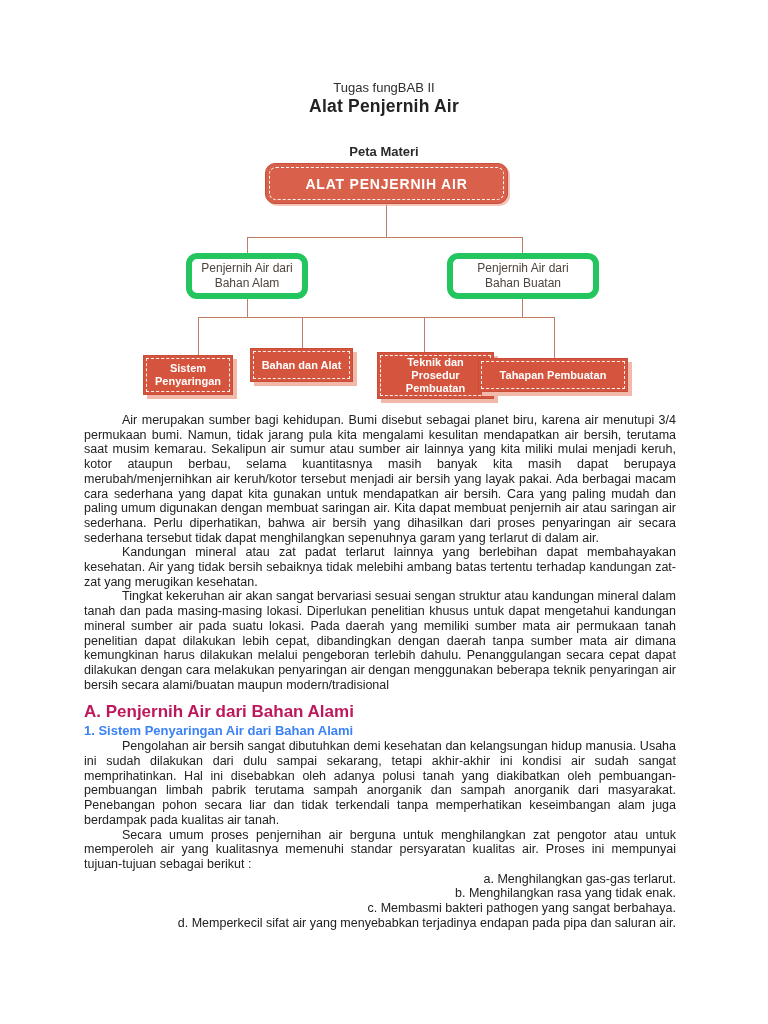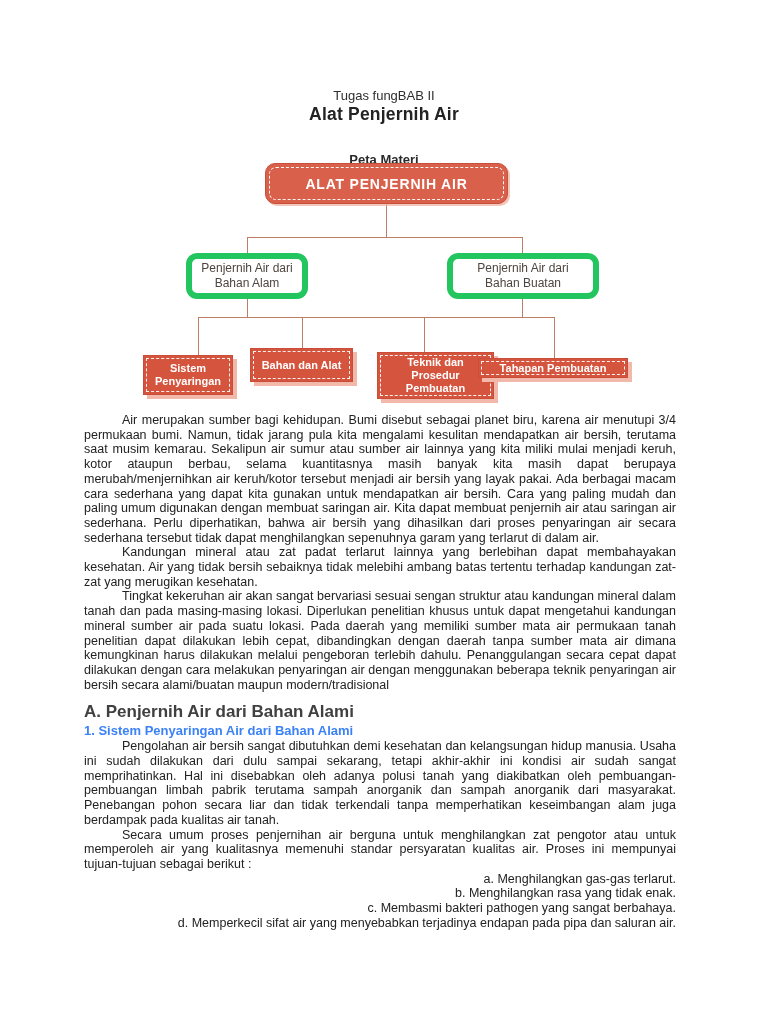--- a/index.html
+++ b/index.html
@@ -5,21 +5,21 @@
   html,body{margin:0;padding:0;background:#ffffff;}
   .page{
     position:relative;
     width:768px;height:1024px;
     background:#ffffff;
     font-family:"Liberation Sans", sans-serif;
     color:#2b2b2b;
     overflow:hidden;
   }
   
-  .header{position:absolute;top:16px;left:0;right:0;text-align:center;}
+  .header{position:absolute;top:8px;left:0;right:0;text-align:center;}
   .course-line{margin-top:72px;font-size:13px;color:#2e2e2e;}
   .doc-title{margin-top:1px;font-size:17.5px;font-weight:bold;color:#232323;letter-spacing:.2px;}
   .doc-title .strong{font-weight:700;text-align:center;}
   .map-caption{margin-top:27px;font-size:13px;font-weight:bold;color:#2a2a2a;}
 
   
   .diagram{position:absolute;inset:0;pointer-events:none;}
   .node{position:absolute;box-sizing:border-box;display:flex;align-items:center;justify-content:center;text-align:center;}
   .root-node{
     left:265px;top:163px;width:243px;height:41px;
@@ -37,42 +37,42 @@
   .leaf-node{
     background:#d5543e;border:1px solid #c84e3a;
     color:#fff;font-weight:bold;font-size:11px;line-height:1.18;
     box-shadow:4px 4px 0 #f2b9aa;
     padding:2px 4px;
   }
   .leaf-node::before{content:"";position:absolute;inset:2px;border:1px dashed rgba(255,255,255,.92);}
   .leaf-a{left:143px;top:355px;width:90px;height:40px;}
   .leaf-b{left:250px;top:348px;width:103px;height:34px;}
   .leaf-c{left:377px;top:352px;width:117px;height:47px;}
-  .leaf-d{left:478px;top:358px;width:150px;height:20px;}
+  .leaf-d{left:478px;top:358px;width:150px;height:34px;}
   .conn{position:absolute;background:#be7e66;}
   .v{width:1px;} .h{height:1px;}
   .c-root-down {left:386px;top:204px;height:33px;}
   .c-rail1     {left:247px;top:237px;width:276px;}
   .c-l2l-top   {left:247px;top:237px;height:16px;}
   .c-l2r-top   {left:522px;top:237px;height:16px;}
   .c-l2l-bot   {left:247px;top:299px;height:18px;}
   .c-l2r-bot   {left:522px;top:299px;height:18px;}
   .c-rail2     {left:198px;top:317px;width:356px;}
   .c-drop-a    {left:198px;top:317px;height:38px;}
   .c-drop-b    {left:302px;top:317px;height:41px;}
   .c-drop-c    {left:424px;top:317px;height:35px;}
   .c-drop-d    {left:554px;top:317px;height:41px;}
 
   
   .content{
     position:absolute;left:84px;top:413px;width:592px;
     font-size:12.5px;line-height:14.7px;color:#222222;
   }
   .content p{margin:0;text-indent:38px;text-align:justify;}
-  .sec-heading{margin-top:9px;font-size:17px;font-weight:bold;color:#404040;line-height:22px;}
+  .sec-heading{margin-top:9px;font-size:17px;font-weight:bold;color:#be185d;line-height:22px;}
   .sec-subheading{font-size:13px;font-weight:bold;color:#3b82f6;line-height:15px;margin-bottom:1px;}
   .objectives{margin:0;padding:0;list-style:none;}
   .objectives li{text-align:right;text-indent:0;}
 </style>
 </head>
 <body>
 
 <div class="page">
 
   <div class="header">

